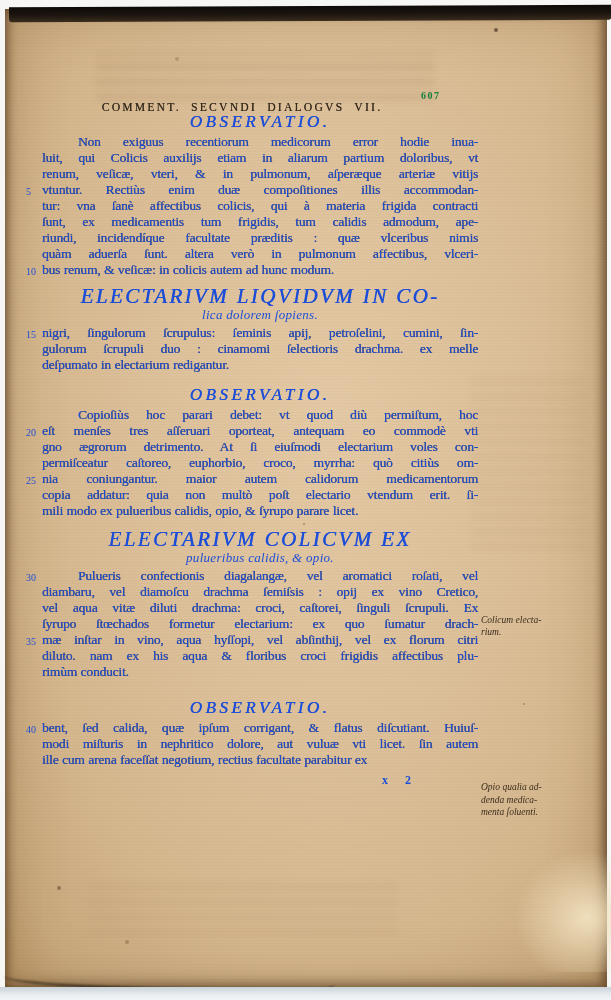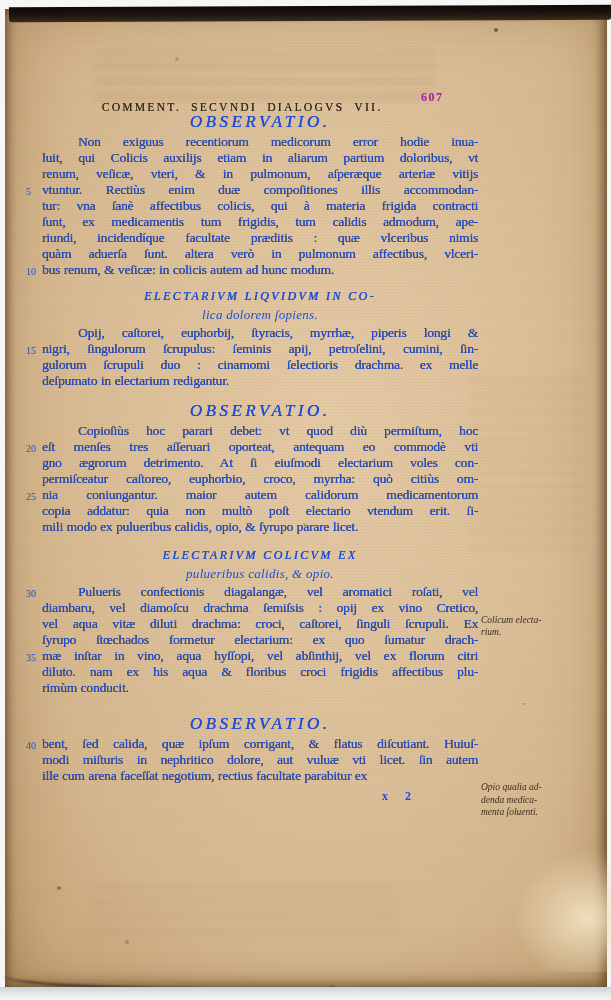--- a/index.html
+++ b/index.html
@@ -40,26 +40,26 @@
     background:repeating-linear-gradient(0deg, rgba(128,92,56,0.28) 0 6px, rgba(128,92,56,0.04) 6px 15px);}
   .smudge-top{left:95px;top:52px;width:340px;height:48px;}
   .smudge-mid{left:470px;top:370px;width:115px;height:180px;opacity:.22;}
   .smudge-bottom{left:88px;top:880px;width:310px;height:55px;opacity:.25;}
 
   
   .ink{color:#31261a;}
   .runhead{position:absolute;left:42px;top:101px;width:400px;text-align:center;
     font-size:11.5px;letter-spacing:2.3px;word-spacing:5px;color:#31261a;
     text-shadow:0.3px 0 0 rgba(49,38,26,0.7);}
-  .pagenum{position:absolute;left:421px;top:90px;font-size:12px;letter-spacing:1.5px;
-    color:#a21caf;font-weight:bold;}
+  .pagenum{position:absolute;left:421px;top:90px;font-size:10px;letter-spacing:1.5px;
+    color:#15803d;font-weight:bold;}
   .column{position:absolute;left:42px;top:110px;width:436px;color:#1d4ed8;}
   .h-obs{font-style:italic;text-align:center;font-size:17px;letter-spacing:3.5px;
     line-height:24px;height:24px;text-shadow:0.4px 0 0 currentColor;}
-  .h-cap{font-style:italic;text-align:center;font-size:12px;letter-spacing:2.4px;
+  .h-cap{font-style:italic;text-align:center;font-size:21px;letter-spacing:2.4px;
     line-height:18px;height:18px;text-shadow:0.4px 0 0 currentColor;}
   .h-sub{font-style:italic;text-align:center;font-size:13px;letter-spacing:0.3px;
     line-height:20px;height:20px;}
   .para{font-size:13.5px;line-height:16px;letter-spacing:-0.2px;word-spacing:0.4px;
     text-shadow:0.25px 0 0 rgba(49,38,26,0.8);}
   .bline{position:relative;height:16px;text-align:justify;text-align-last:justify;}
   .bline.nj{text-align-last:left;}
   .bline.ind{text-indent:36px;}
   .lineno{position:absolute;left:-16px;top:1.5px;width:16px;font-size:10px;
     letter-spacing:0;text-indent:0;text-align:left;text-shadow:none;}
@@ -97,21 +97,20 @@
         <div class="bline"><span class="lineno">5</span>vtuntur.  Rectiùs enim duæ compoſitiones illis accommodan-</div>
         <div class="bline">tur: vna ſanè affectibus colicis, qui à materia frigida contracti</div>
         <div class="bline">ſunt, ex medicamentis tum frigidis, tum calidis admodum, ape-</div>
         <div class="bline">riundi, incidendíque facultate præditis : quæ vlceribus nimis</div>
         <div class="bline">quàm aduerſa ſunt.  altera verò in pulmonum affectibus, vlceri-</div>
         <div class="bline nj"><span class="lineno">10</span>bus renum, &amp; veſicæ: in colicis autem ad hunc modum.</div>
       </div>
       <div class="h-cap mt9">ELECTARIVM LIQVIDVM IN CO-</div>
       <div class="h-sub">lica dolorem ſopiens.</div>
       <div class="para ">
-        <div class="bline ind">Opij, caſtorei, euphorbij, ſtyracis, myrrhæ, piperis longi &amp;</div>
         <div class="bline"><span class="lineno">15</span>nigri, ſingulorum ſcrupulus: ſeminis apij, petroſelini, cumini, ſin-</div>
         <div class="bline">gulorum ſcrupuli duo : cinamomi ſelectioris drachma.  ex melle</div>
         <div class="bline nj">deſpumato in electarium redigantur.</div>
       </div>
       <div class="h-obs mt10">OBSERVATIO.</div>
       <div class="para ">
         <div class="bline ind">Copioſiùs hoc parari debet: vt quod diù permiſtum, hoc</div>
         <div class="bline"><span class="lineno">20</span>eſt menſes tres aſſeruari oporteat,  antequam eo commodè vti</div>
         <div class="bline">gno ægrorum detrimento. At ſi eiuſmodi electarium voles con-</div>
         <div class="bline">permiſceatur caſtoreo, euphorbio, croco, myrrha: quò citiùs om-</div>

